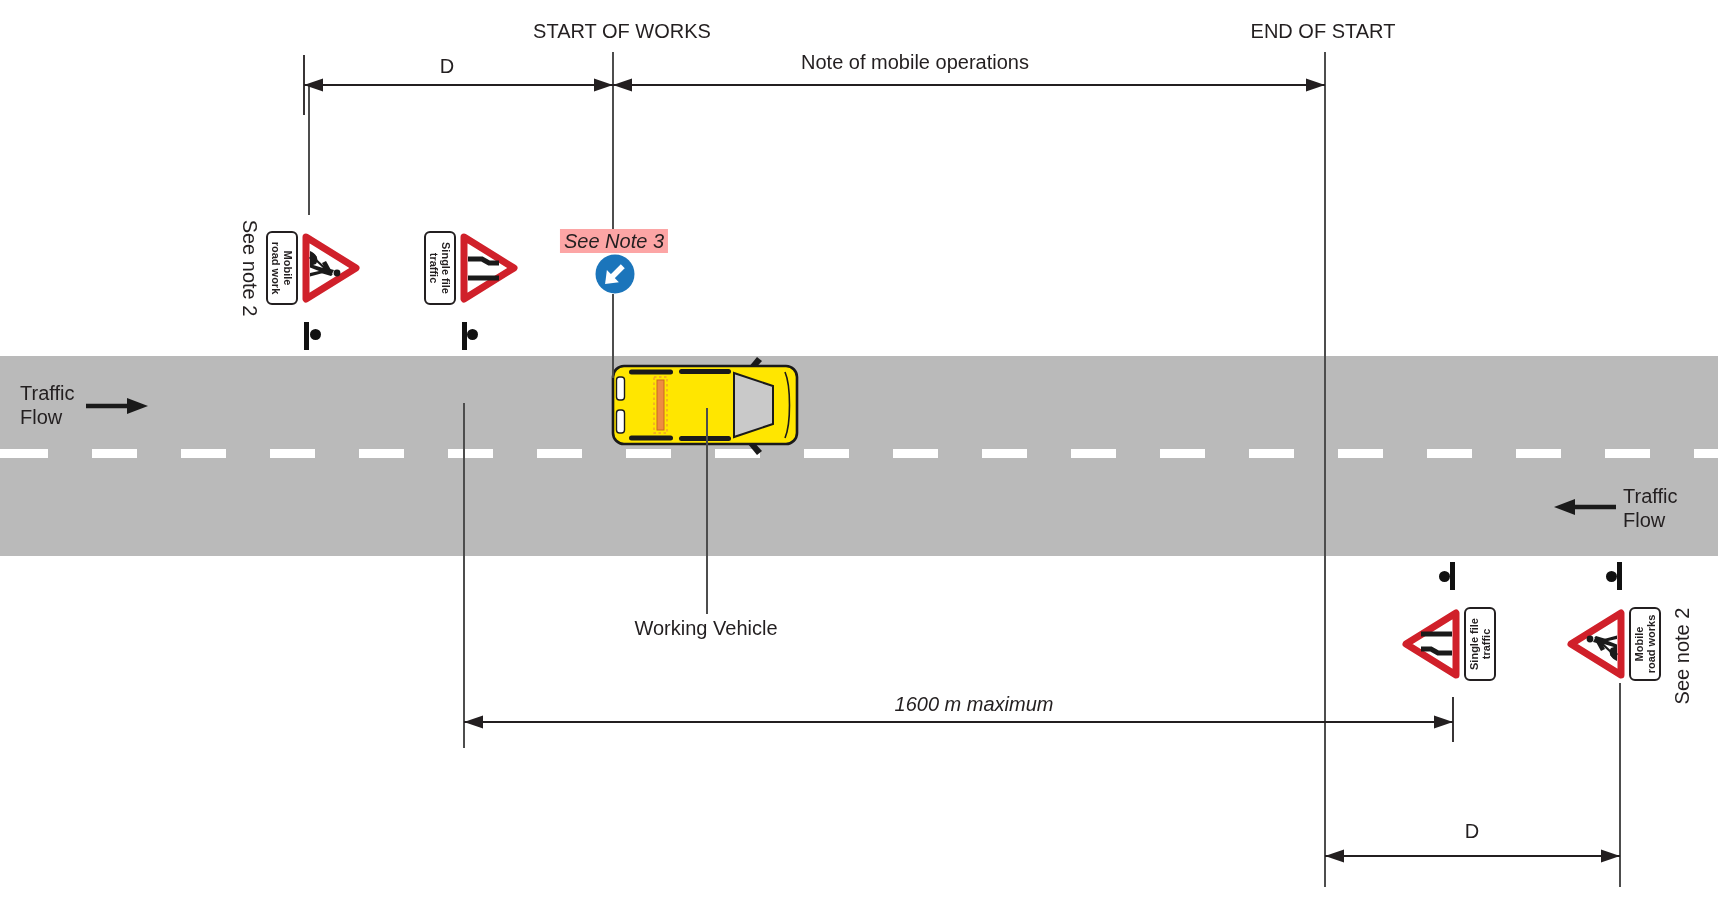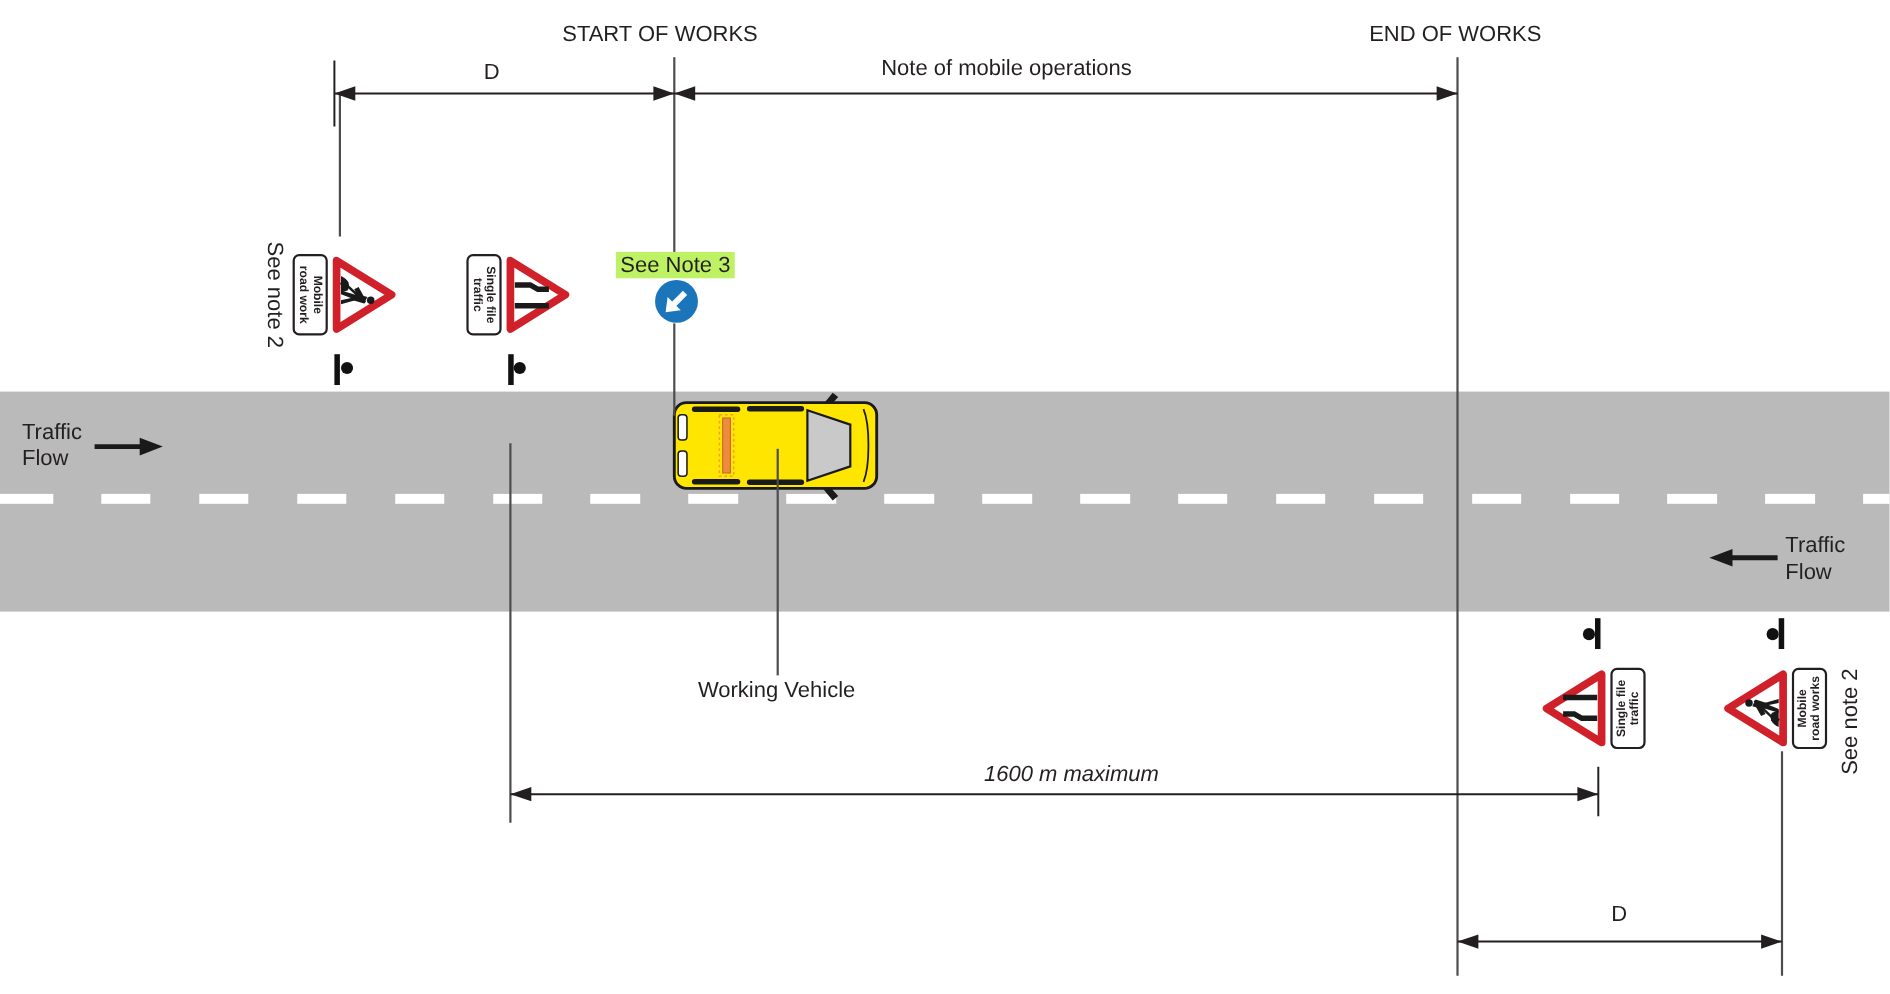--- a/index.html
+++ b/index.html
@@ -9,21 +9,21 @@
   
   #road{left:0;top:356px;width:1718px;height:200px;background:#bababa;}
   #lane-divider{left:0;top:449px;width:1718px;height:9px;
     background:repeating-linear-gradient(to right,#ffffff 0 45px,rgba(0,0,0,0) 45px 89px);
     background-position-x:3px;}
   
   .lbl{font-size:20px;line-height:1.2;white-space:nowrap;transform:translate(-50%,-50%);}
   .lbl.left-align{transform:translate(0,0);}
   .rot-cw{transform:translate(-50%,-50%) rotate(90deg);}
   .rot-ccw{transform:translate(-50%,-50%) rotate(-90deg);}
-  .note3-bg{background:#bef264;padding:0 4px;}
+  .note3-bg{background:#fca5a5;padding:0 4px;font-style:italic;}
   
   .post-bar{position:absolute;width:5px;height:28px;background:#111;}
   .post-dot{position:absolute;width:11px;height:11px;border-radius:50%;background:#111;}
   
   .sign{position:absolute;width:96px;height:74px;}
   .sign-body{position:absolute;left:11px;top:-11px;width:74px;height:96px;}
   .sign-body.cw{transform:rotate(90deg);}
   .sign-body.ccw{transform:rotate(-90deg);}
   .plate{box-sizing:border-box;width:74px;height:32px;margin-top:2px;background:#fff;
          border:2.2px solid #231f20;border-radius:6px;display:flex;flex-direction:column;
@@ -185,22 +185,22 @@
   <div class="abs" style="left:593px;top:252px;">
     <svg width="44" height="44" viewBox="-22 -22 44 44">
       <circle cx="0" cy="0" r="19.5" fill="#1b75bb"></circle>
       <g transform="rotate(45)">
         <line x1="0" y1="-11" x2="0" y2="5" stroke="#ffffff" stroke-width="5.5"></line>
         <polygon points="-8.5,3 8.5,3 0,14" fill="#ffffff"></polygon>
       </g>
     </svg>
   </div>
 
-  <div class="abs lbl" style="left:600px;top:31px;">START OF WORKS</div>
-  <div class="abs lbl" style="left:1323px;top:31px;">END OF WORKS</div>
+  <div class="abs lbl" style="left:622px;top:31px;">START OF WORKS</div>
+  <div class="abs lbl" style="left:1323px;top:31px;">END OF START</div>
   <div class="abs lbl" style="left:447px;top:66px;">D</div>
   <div class="abs lbl" style="left:915px;top:62px;">Note of mobile operations</div>
   <div class="abs lbl note3-bg" style="left:614px;top:241px;">See Note 3</div>
   <div class="abs lbl rot-cw" style="left:250px;top:268px;">See note 2</div>
   <div class="abs lbl rot-ccw" style="left:1682px;top:656px;">See note 2</div>
   <div class="abs lbl left-align" style="left:20px;top:381px;font-size:20px;">
     <div>Traffic</div>
     <div>Flow</div>
   </div>
   <div class="abs lbl left-align" style="left:1623px;top:484px;font-size:20px;">

